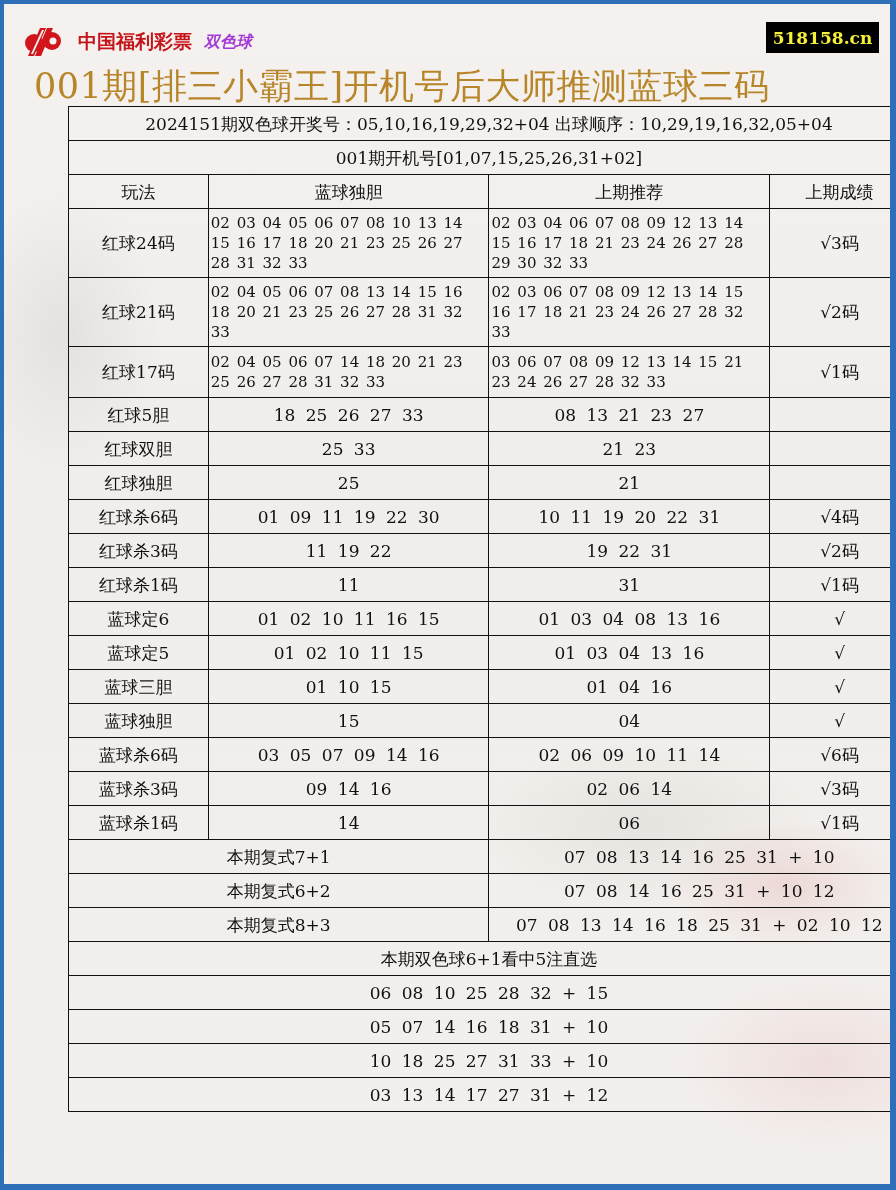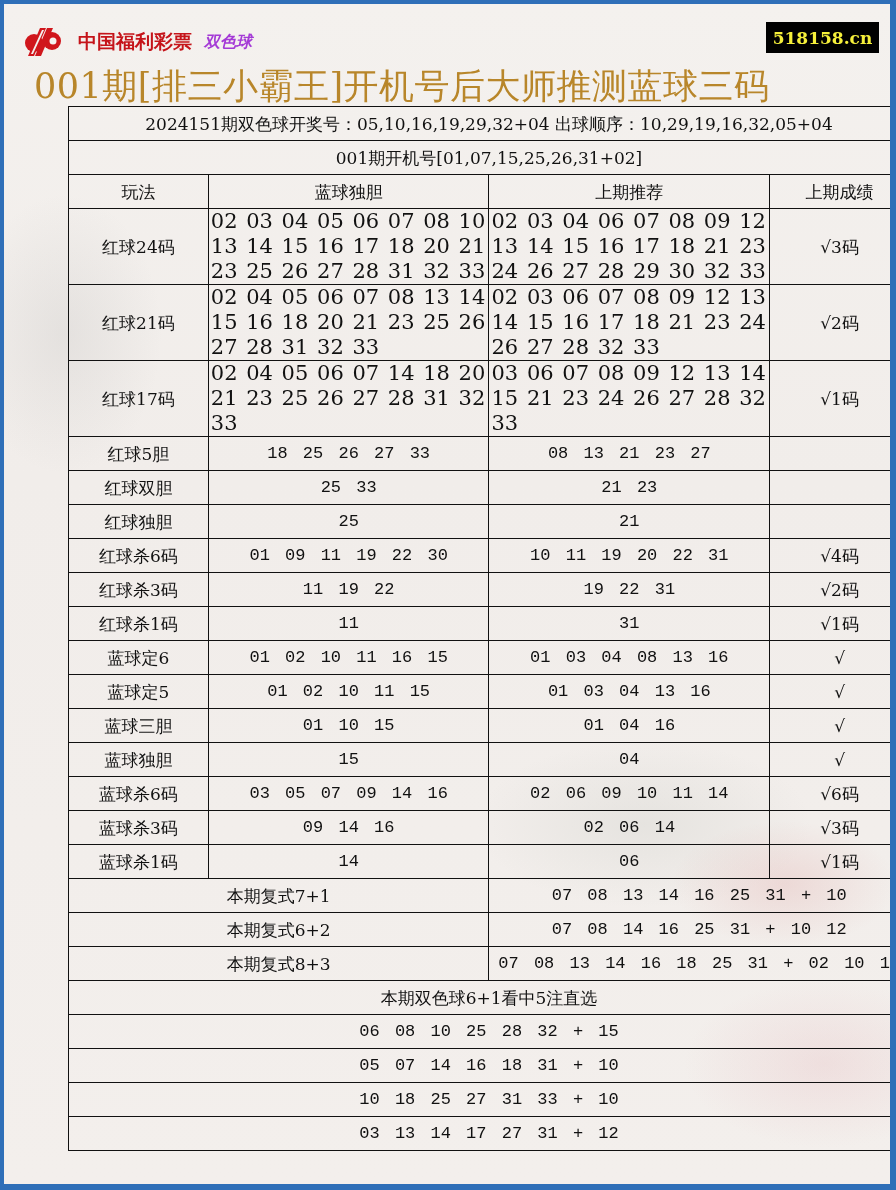--- a/index.html
+++ b/index.html
@@ -44,27 +44,27 @@
   table.grid {
     position: absolute; left: 26px; top: 102px; width: 842px;
     border-collapse: collapse; table-layout: fixed;
     font-size: 17px; color: #111; margin-left: 38px;
   }
   table.grid td {
     border: 1.5px solid #111; text-align: center; vertical-align: middle;
     padding: 0; height: 33px; line-height: 22px;
   }
   table.grid td.nums {
-    text-align: left; font-size: 21px; line-height: 25px; padding: 0 2px;
+    text-align: left; font-size: 15px; line-height: 20px; padding: 0 2px;
     word-spacing: 2px; white-space: normal;
   }
   .c1 { width: 139px; } .c2 { width: 279px; } .c3 { width: 279px; } .c4 { width: 139px; }
   tr.tall3 td { height: 68px; }
   tr.tall2 td { height: 50px; }
-  .wide-spacing { word-spacing: 5px; font-family: Liberation Mono, monospace; }
+  .wide-spacing { word-spacing: 5px; }
 </style>
 </head>
 <body>
 
 <div class="frame">
 
   <div class="logo">
     <svg class="logo-mark" viewBox="0 0 44 32">
       <circle cx="12" cy="17" r="9" fill="#d0161c"></circle>
       <circle cx="30" cy="15" r="9" fill="#d0161c"></circle>

